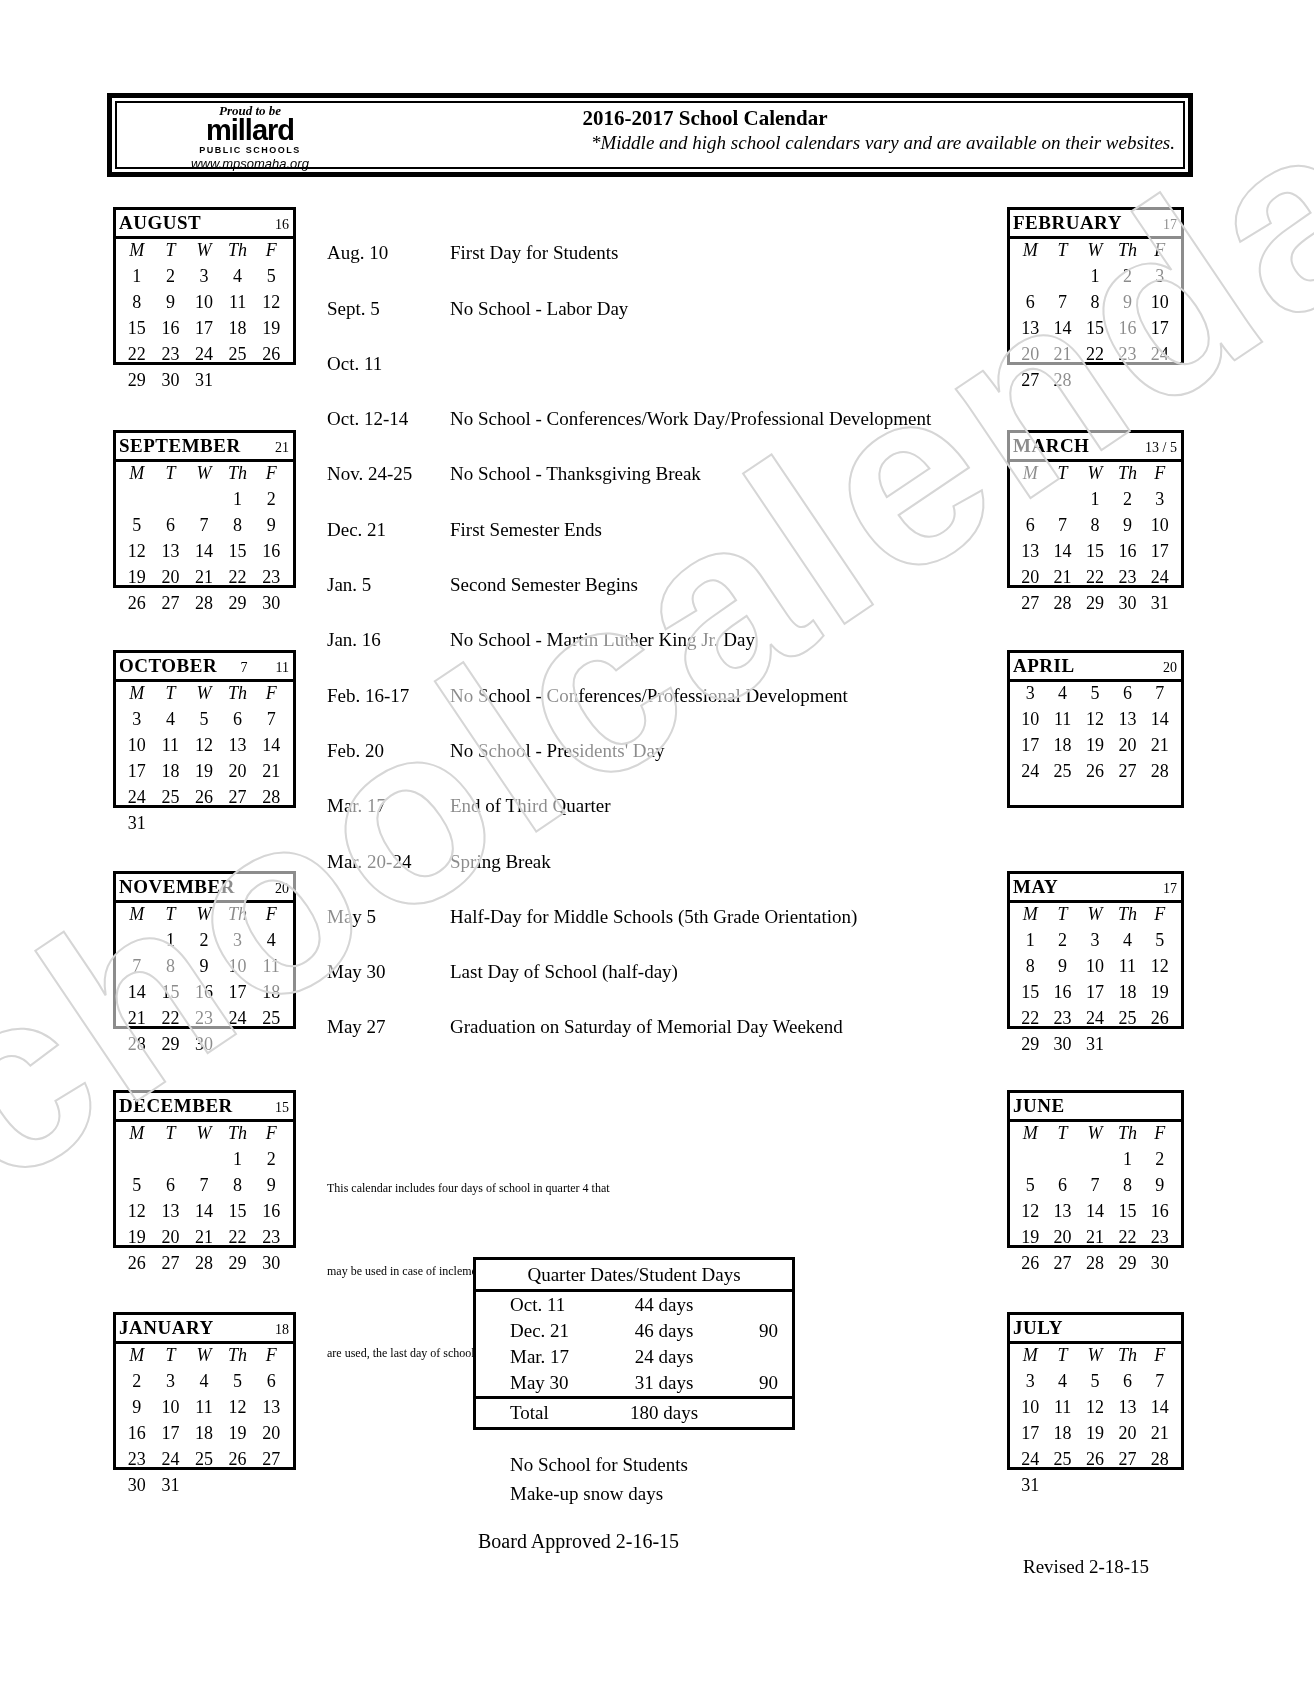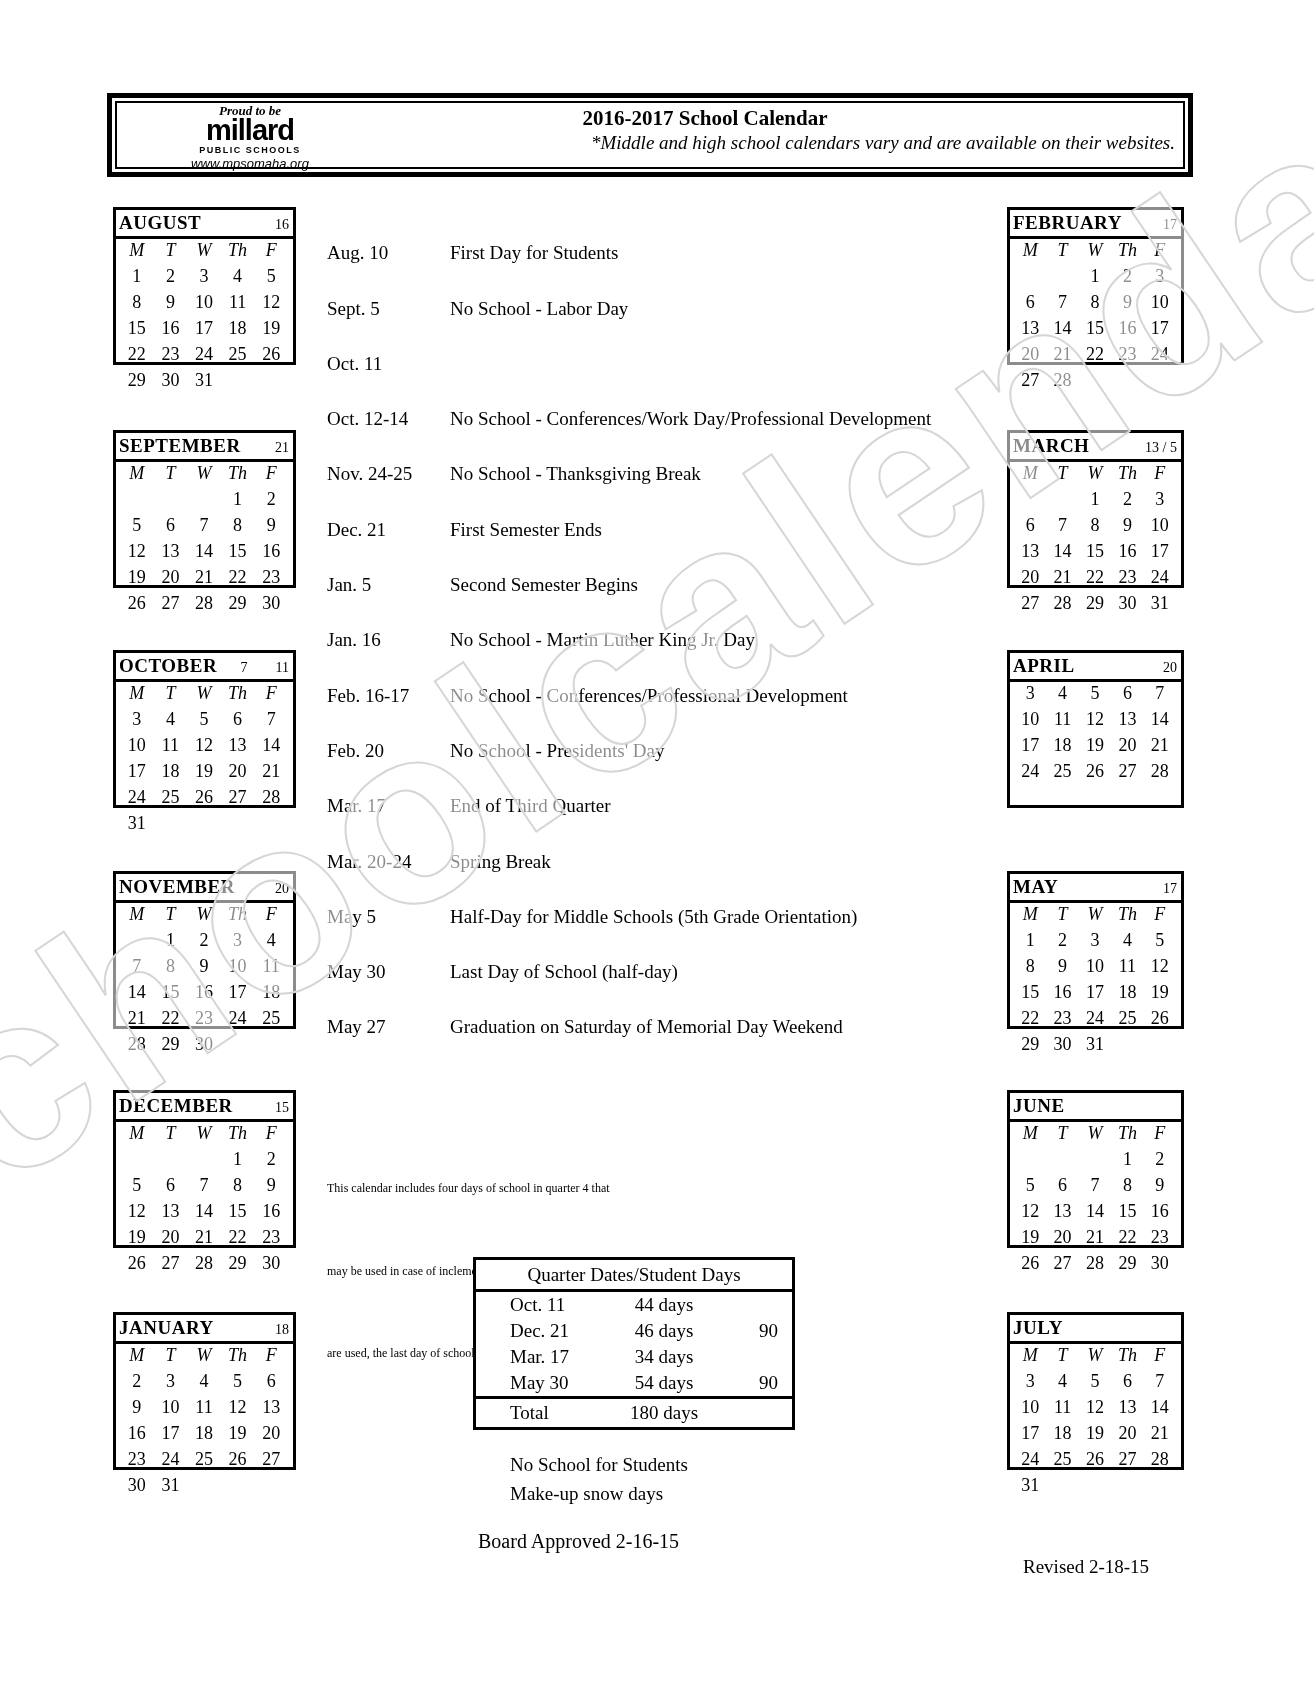--- a/index.html
+++ b/index.html
@@ -602,26 +602,26 @@
           <div class="qdays">44 days</div>
           <div class="qextra"></div>
         </div>
         <div class="qrow">
           <div class="qdate">Dec. 21</div>
           <div class="qdays">46 days</div>
           <div class="qextra">90</div>
         </div>
         <div class="qrow">
           <div class="qdate">Mar. 17</div>
-          <div class="qdays">34 days</div>
+          <div class="qdays">24 days</div>
           <div class="qextra"></div>
         </div>
         <div class="qrow">
           <div class="qdate">May 30</div>
-          <div class="qdays">54 days</div>
+          <div class="qdays">31 days</div>
           <div class="qextra">90</div>
         </div>
       </div>
     <div class="qtotal">
       <span class="qdate">Total</span>
       <span class="qdays">180 days</span>
       <span class="qextra"></span>
     </div>
   </div>
 

